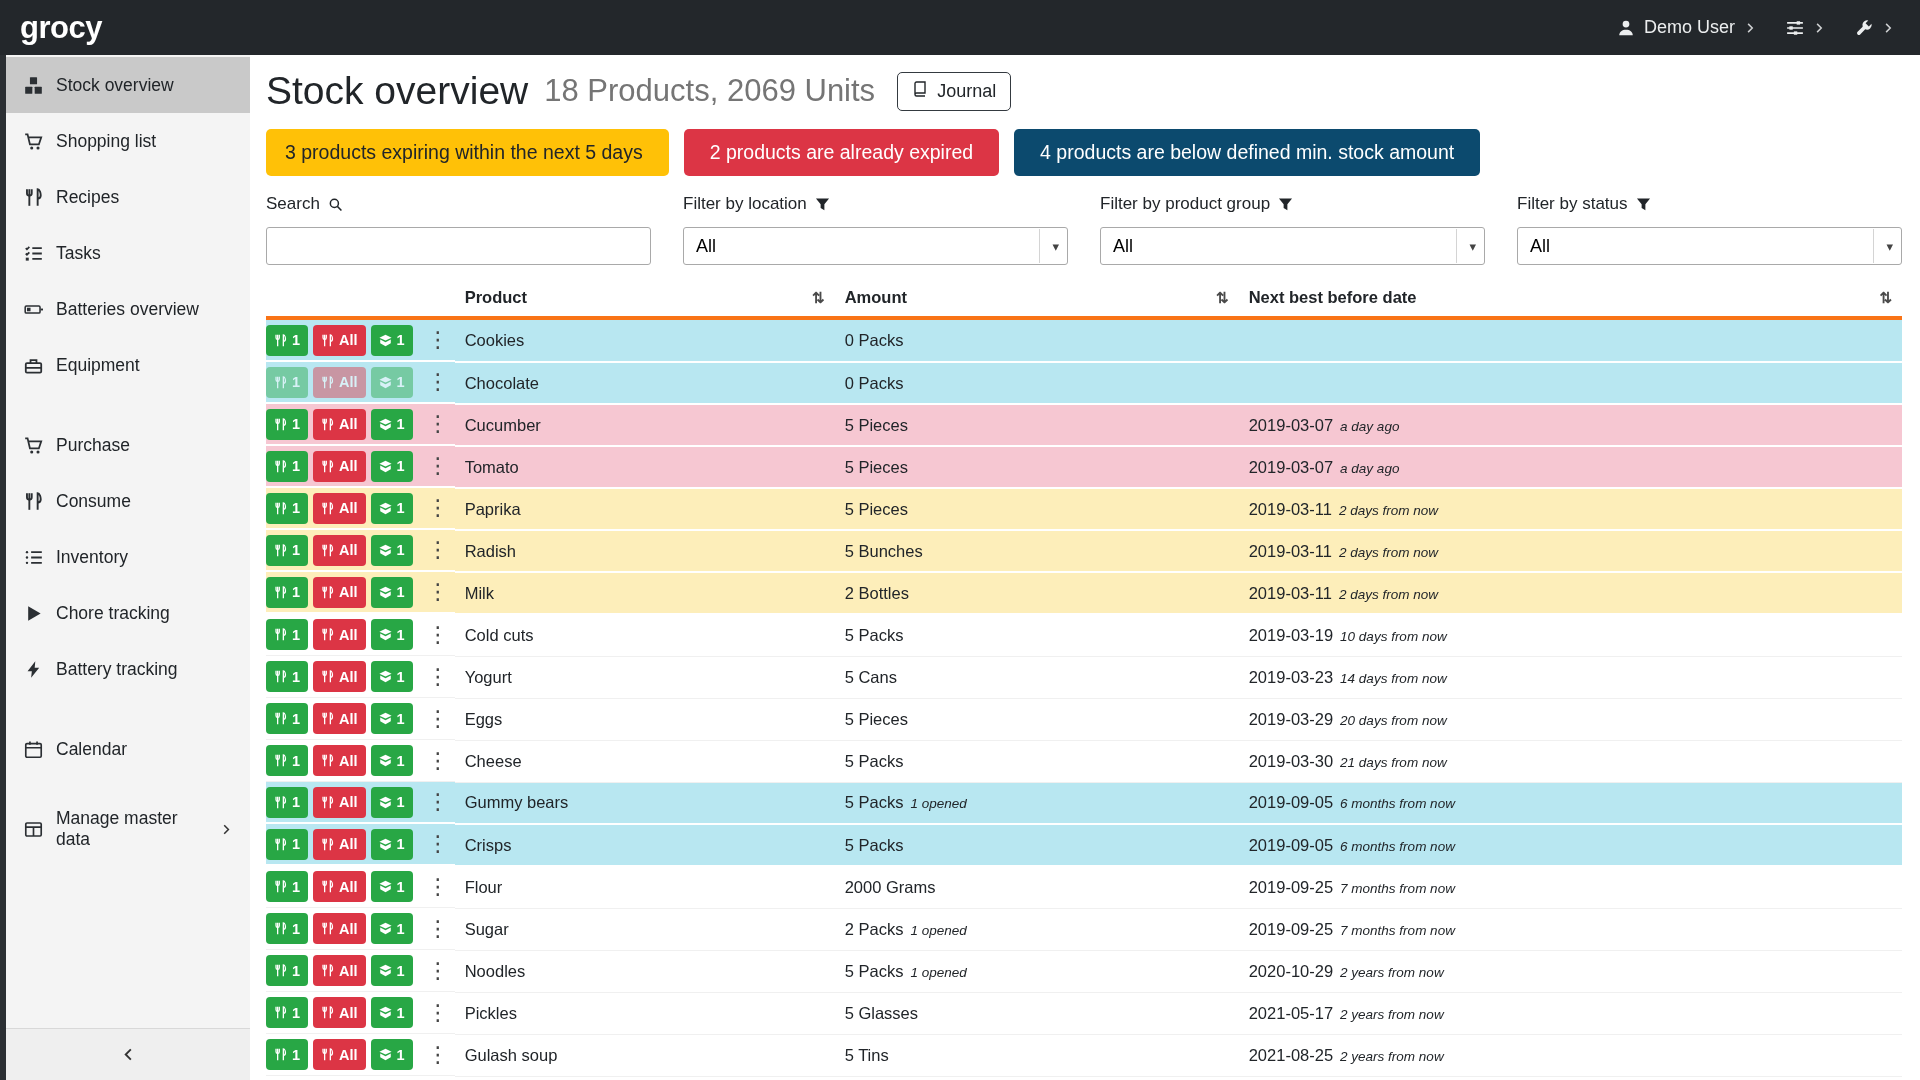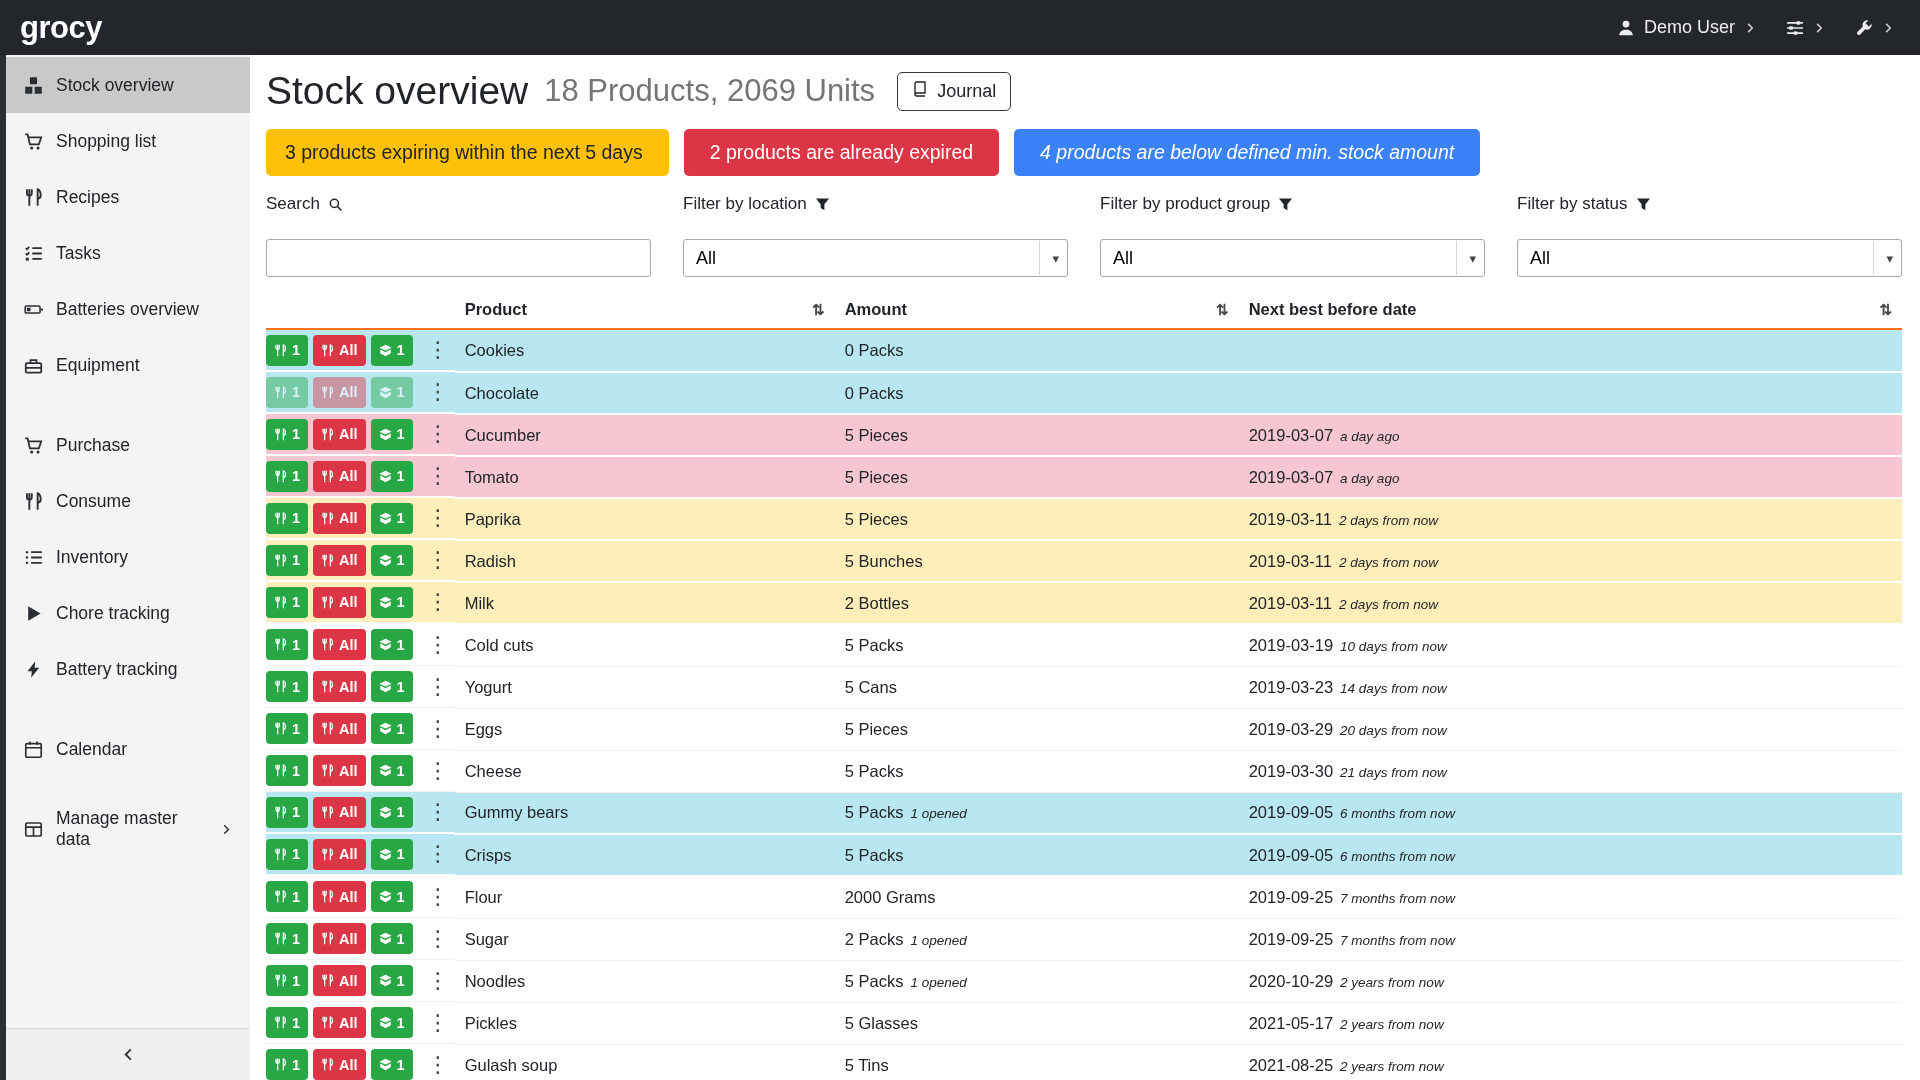--- a/index.html
+++ b/index.html
@@ -42,34 +42,34 @@
   .journal-btn .b-icon{width:16px;height:16px;display:inline-flex}
 
   .alerts{display:flex;gap:15px;margin-top:12px}
   .alert-btn{border:none;border-radius:5px;height:47px;padding:0 26px;font-size:19.5px;
     cursor:pointer;font-family:inherit}
   .alert-warning{color:#212529}
   .alert-danger{color:#fff}
   .alert-info{color:#fff}
 
   .filters{display:grid;grid-template-columns:repeat(4,1fr);gap:32px;margin-top:18px}
-  .filter-label{display:flex;align-items:center;gap:8px;font-size:17px;margin-bottom:25px}
+  .filter-label{display:flex;align-items:center;gap:8px;font-size:17px;margin-bottom:13px}
   .f-icon{width:15px;height:15px;display:inline-flex;color:#212529}
   .text-input{width:100%;height:38px;border:1px solid #a9a9a9;border-radius:3px;
     padding:0 10px;font-size:17px;font-family:inherit}
   .select-wrap{position:relative;height:38px;background:#fff;border:1px solid #a9a9a9;border-radius:3px}
   .select-wrap select{appearance:none;-webkit-appearance:none;width:100%;height:100%;
     border:none;background:transparent;font-size:18px;padding:0 34px 0 12px;font-family:inherit;cursor:pointer}
   .select-wrap::before{content:"";position:absolute;right:27px;top:1px;bottom:1px;width:1px;background:#d4d4d4}
   .select-wrap::after{content:"▾";position:absolute;right:8px;top:50%;transform:translateY(-50%);
     font-size:13px;color:#444;pointer-events:none}
 
   
   .stock-table{width:100%;border-collapse:collapse;margin-top:14px;font-size:16.5px}
-  .stock-table th{font-weight:bold;text-align:left;padding:9px 10px;border-bottom:2px solid #f97316}
+  .stock-table th{font-weight:bold;text-align:left;padding:9px 10px;border-bottom:4px solid #f97316}
   th.col-actions{width:184px}
   th.col-product{width:380px}
   th.col-amount{width:404px}
   .th-flex{display:flex;align-items:center;justify-content:space-between}
   .sort{color:#4a4a4a;font-size:15px;cursor:pointer;margin-left:8px}
   .stock-table td{padding:0 10px;height:42px;border-bottom:2px solid #fff;vertical-align:middle}
   tr.row-none td{border-bottom:1px solid #f0f0f0}
   .cell-actions{display:flex;align-items:center;gap:5px;height:42px;padding-left:10px}
   .btn-act{display:inline-flex;align-items:center;justify-content:center;gap:5px;height:31px;
     min-width:40px;padding:0 8px;border:none;border-radius:4px;color:#fff;font-size:14.5px;
@@ -312,21 +312,21 @@
           </span>
         <span>Journal</span>
       </button>
     </div>
 
     <div class="alerts" id="alerts">
   <button class="alert-btn alert-warning" style="background: rgb(255, 193, 7); padding-left: 19px;">3 products expiring within the next 5 days</button>
 
   <button class="alert-btn alert-danger" style="background: rgb(220, 53, 69);">2 products are already expired</button>
 
-  <button class="alert-btn alert-info" style="background: #3b82f6; font-style: italic;">4 products are below defined min. stock amount</button>
+  <button class="alert-btn alert-info" style="background: #0c4a6e;">4 products are below defined min. stock amount</button>
 </div>
 
     <div class="filters">
       <div>
         <div class="filter-label">
           <span>Search</span>
           <span class="f-icon">
               <svg viewBox="0 0 16 16" fill="none" stroke="currentColor" stroke-width="1.6">
                 <circle cx="6.8" cy="6.8" r="4.3"></circle>
                 <path d="M10 10l4.3 4.3"></path>

